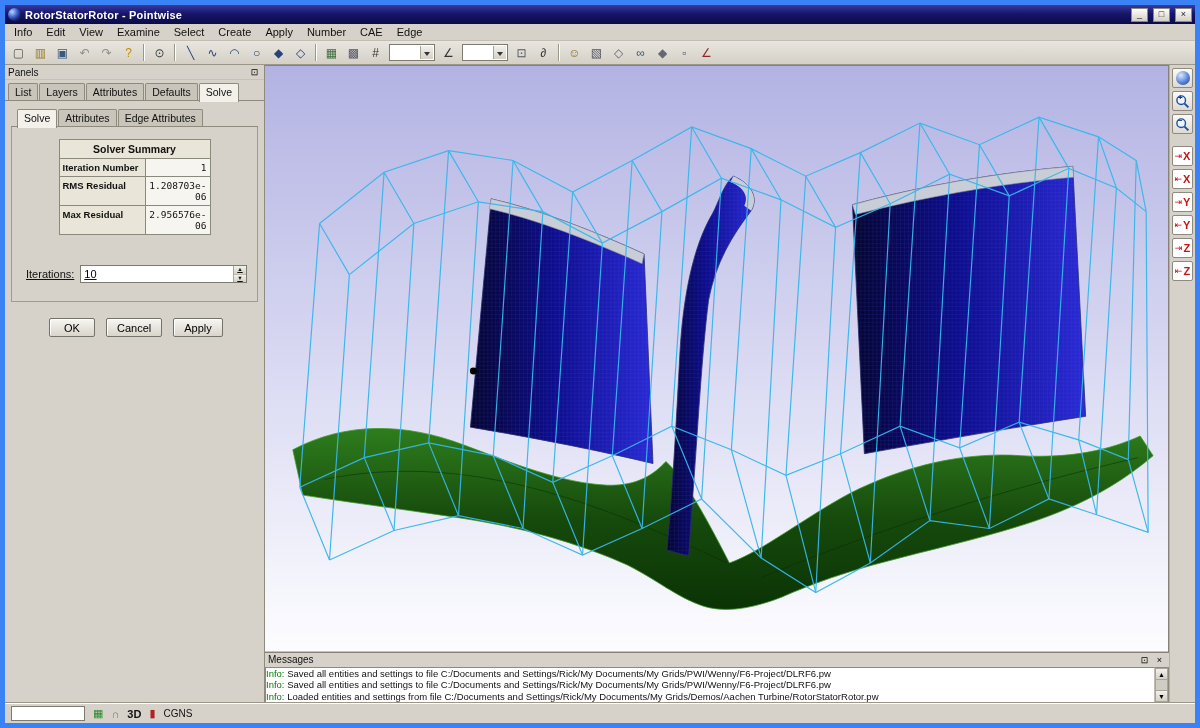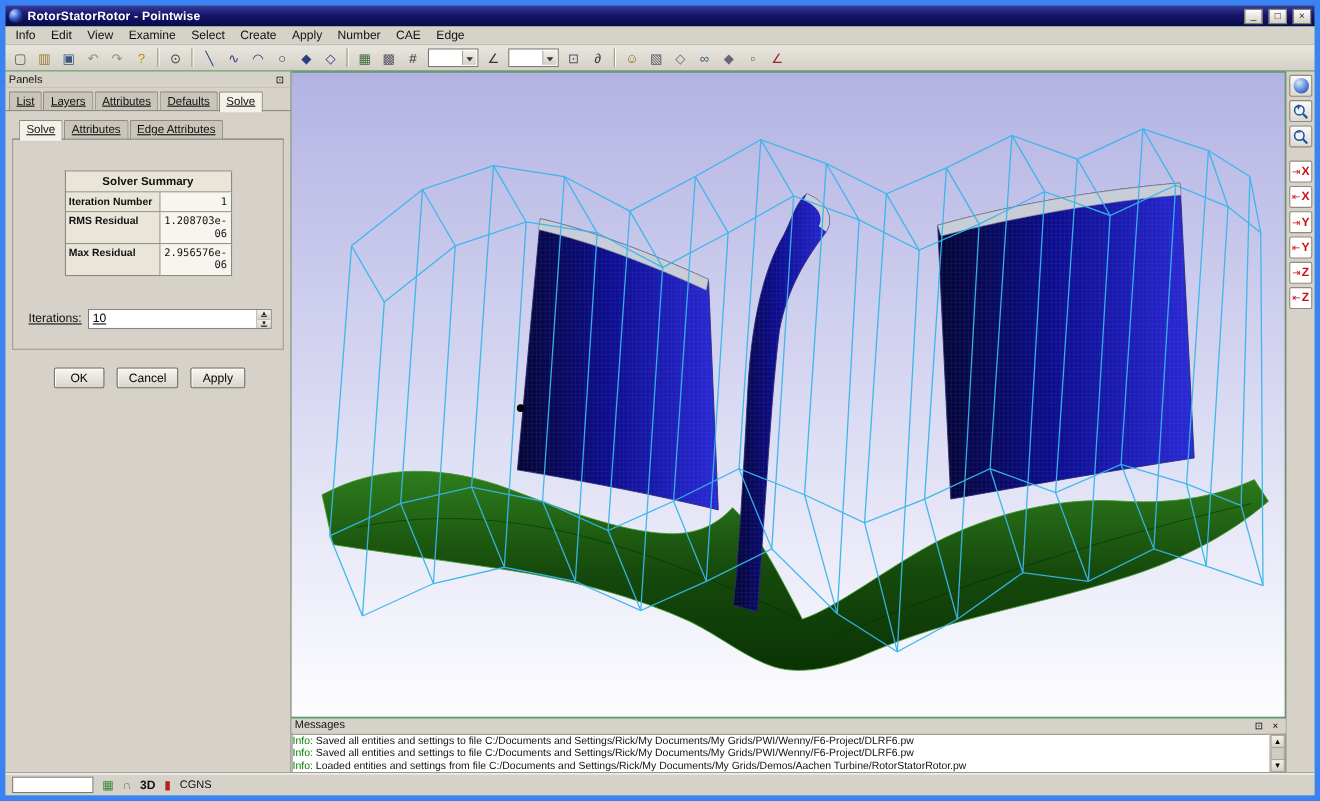--- a/index.html
+++ b/index.html
@@ -23,27 +23,27 @@
   .tb-combo{width:46px;height:17px;background:#fff;border:1px solid #7b7b6f;position:relative;margin:0 2px;display:inline-block;}
   .tb-combo i{position:absolute;right:1px;top:1px;bottom:1px;width:13px;background:linear-gradient(#f2f1ec,#d4d0c6);border-left:1px solid #aaa69a;}
   .tb-combo i:after{content:"";position:absolute;left:3px;top:6px;border:3px solid transparent;border-top:4px solid #333;}
 
   .main{flex:1;display:flex;min-height:0;}
 
   
   .left-panel{flex:0 0 260px;display:flex;flex-direction:column;border-right:1px solid #8e8a7e;background:#d6d2ca;}
   .panel-header{height:15px;display:flex;align-items:center;justify-content:space-between;padding:0 3px;font-size:10px;border-bottom:1px solid #c6c2b8;}
   .dock-btn{font-size:9px;width:13px;height:12px;line-height:10px;text-align:center;background:transparent;border:1px solid transparent;font-family:inherit;}
-  .panel-tabs{display:flex;padding:3px 3px 0;position:relative;text-decoration:underline;}
+  .panel-tabs{display:flex;padding:3px 3px 0;position:relative;}
   .panel-tabs:after{content:"";position:absolute;left:0;right:0;bottom:0;border-bottom:1px solid #8e8a7e;}
   .ptab{font-size:10.5px;padding:2px 6px 3px;margin-right:1px;background:#c9c5bb;border:1px solid #8e8a7e;border-bottom:none;border-radius:2px 2px 0 0;position:relative;z-index:0;white-space:nowrap;}
   .ptab.active{background:#f3f1ea;z-index:2;padding-bottom:4px;margin-bottom:-1px;}
   .panel-body{flex:1;padding:5px 6px 0;display:flex;flex-direction:column;}
   .page-frame{border:1px solid #a09c90;margin-top:-1px;padding:12px 0 18px;background:#d6d2ca;}
-  .summary{width:152px;margin:16px auto;font-size:10px;border-top:1px solid #8a8a7c;border-left:1px solid #8a8a7c;}
+  .summary{width:152px;margin:0 auto;font-size:10px;border-top:1px solid #8a8a7c;border-left:1px solid #8a8a7c;}
   .sum-header{border-right:1px solid #8a8a7c;border-bottom:1px solid #8a8a7c;background:#e9e5d9;font-weight:bold;text-align:center;padding:3px 0;font-size:10.5px;}
   .sum-row{display:flex;}
   .sum-row .lbl{width:86px;background:#e9e5d9;font-weight:bold;padding:3px;border-right:1px solid #8a8a7c;border-bottom:1px solid #8a8a7c;font-size:9.5px;}
   .sum-row .val{flex:1;background:#f7f5ef;font-family:"DejaVu Sans Mono",monospace;font-size:9.5px;text-align:right;padding:3px;border-right:1px solid #8a8a7c;border-bottom:1px solid #8a8a7c;}
   .iter-row{display:flex;align-items:center;gap:6px;margin:30px 10px 0 14px;text-decoration:underline;}
   .iter-field{flex:1;display:flex;height:18px;border:1px solid #7b7b6f;background:#fff;}
   .iter-input{flex:1;border:none;outline:none;font-size:11px;padding:0 3px;font-family:inherit;min-width:0;background:#fff;}
   .spin{width:13px;display:flex;flex-direction:column;border-left:1px solid #aaa69a;}
   .spin span{flex:1;font-size:5.5px;line-height:1;display:flex;align-items:center;justify-content:center;background:linear-gradient(#f2f1ec,#d4d0c6);}
   .spin span + span{border-top:1px solid #c0bcb0;}

